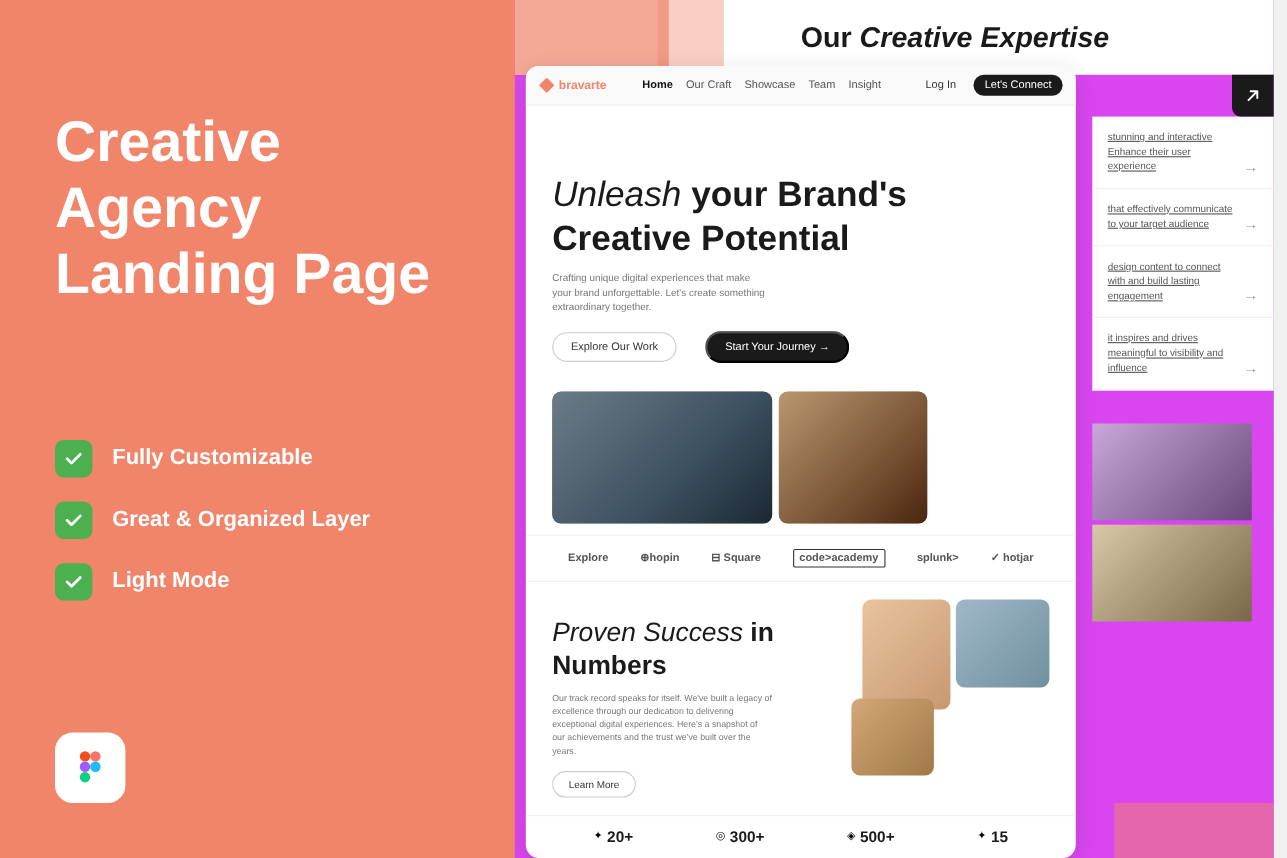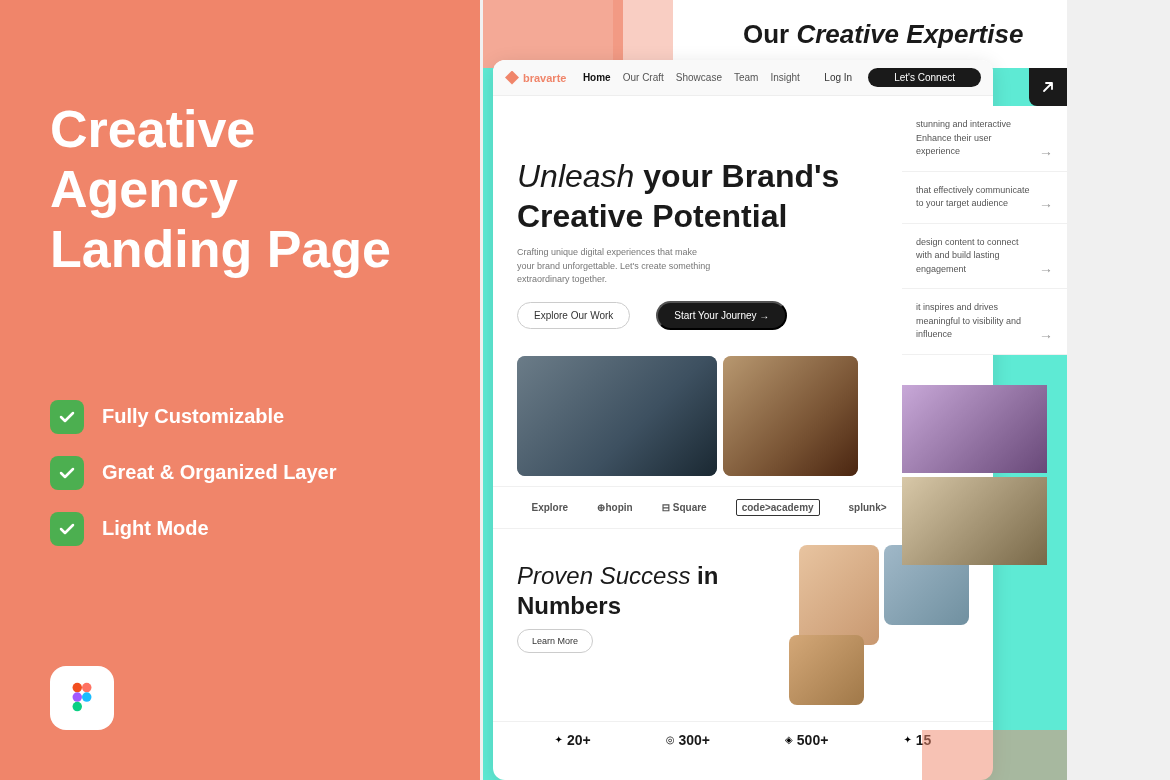--- a/index.html
+++ b/index.html
@@ -72,24 +72,24 @@
       margin-bottom: 10px;
     }
     .figma-icon {
       width: 36px;
       height: 36px;
     }
 
     
     .right-area {
       position: absolute;
-      left: 483px; top: 0;
-      width: 584px;
+      left: 468px; top: 0;
+      width: 690px;
       height: 780px;
-      background: #5eead4;
+      background: #d946ef;
       overflow: hidden;
     }
 
     
     .top-section {
       position: absolute;
       top: 0; left: 0; right: 0;
       height: 68px;
       background: #fff;
       display: flex;
@@ -191,21 +191,21 @@
       font-size: 10px;
       color: #333;
       padding: 4px 8px;
       border-radius: 4px;
       cursor: pointer;
     }
     .btn-connect {
       font-size: 10px;
       color: #fff;
       background: #1a1a1a;
-      padding: 4px 26px;
+      padding: 4px 10px;
       border-radius: 12px;
       cursor: pointer;
     }
 
     
     .browser-hero {
       padding: 24px 24px 16px;
     }
     .hero-heading {
       font-size: 32px;
@@ -433,20 +433,21 @@
       display: flex;
       justify-content: space-between;
       align-items: flex-end;
       cursor: pointer;
     }
     .expertise-item-text {
       font-size: 9px;
       color: #555;
       line-height: 1.5;
       max-width: 120px;
+      text-decoration: underline;
     }
     .arrow-right {
       color: #999;
       font-size: 14px;
     }
     .right-photo {
       width: 145px;
       height: 88px;
       border-radius: 0;
       object-fit: cover;
@@ -582,20 +583,21 @@
       <span class="logo-item special">code&gt;academy</span>
       <span class="logo-item">splunk&gt;</span>
       <span class="logo-item">✓ hotjar</span>
     </div>
 
     <div class="proven-section">
       <div class="proven-text">
         <div class="proven-title">
           <em>Proven Success</em><span> in Numbers</span>
         </div>
+        <p class="proven-sub">Our track record speaks for itself. We've built a legacy of excellence through our dedication to delivering exceptional digital experiences. Here's a snapshot of our achievements and the trust we've built over the years.</p>
         <button class="btn-learn">Learn More</button>
       </div>
       <div class="proven-images">
         <div class="proven-img1"></div>
         <div class="proven-img2"></div>
         <div class="proven-img3"></div>
       </div>
     </div>
 
     <div class="stats-bar">

